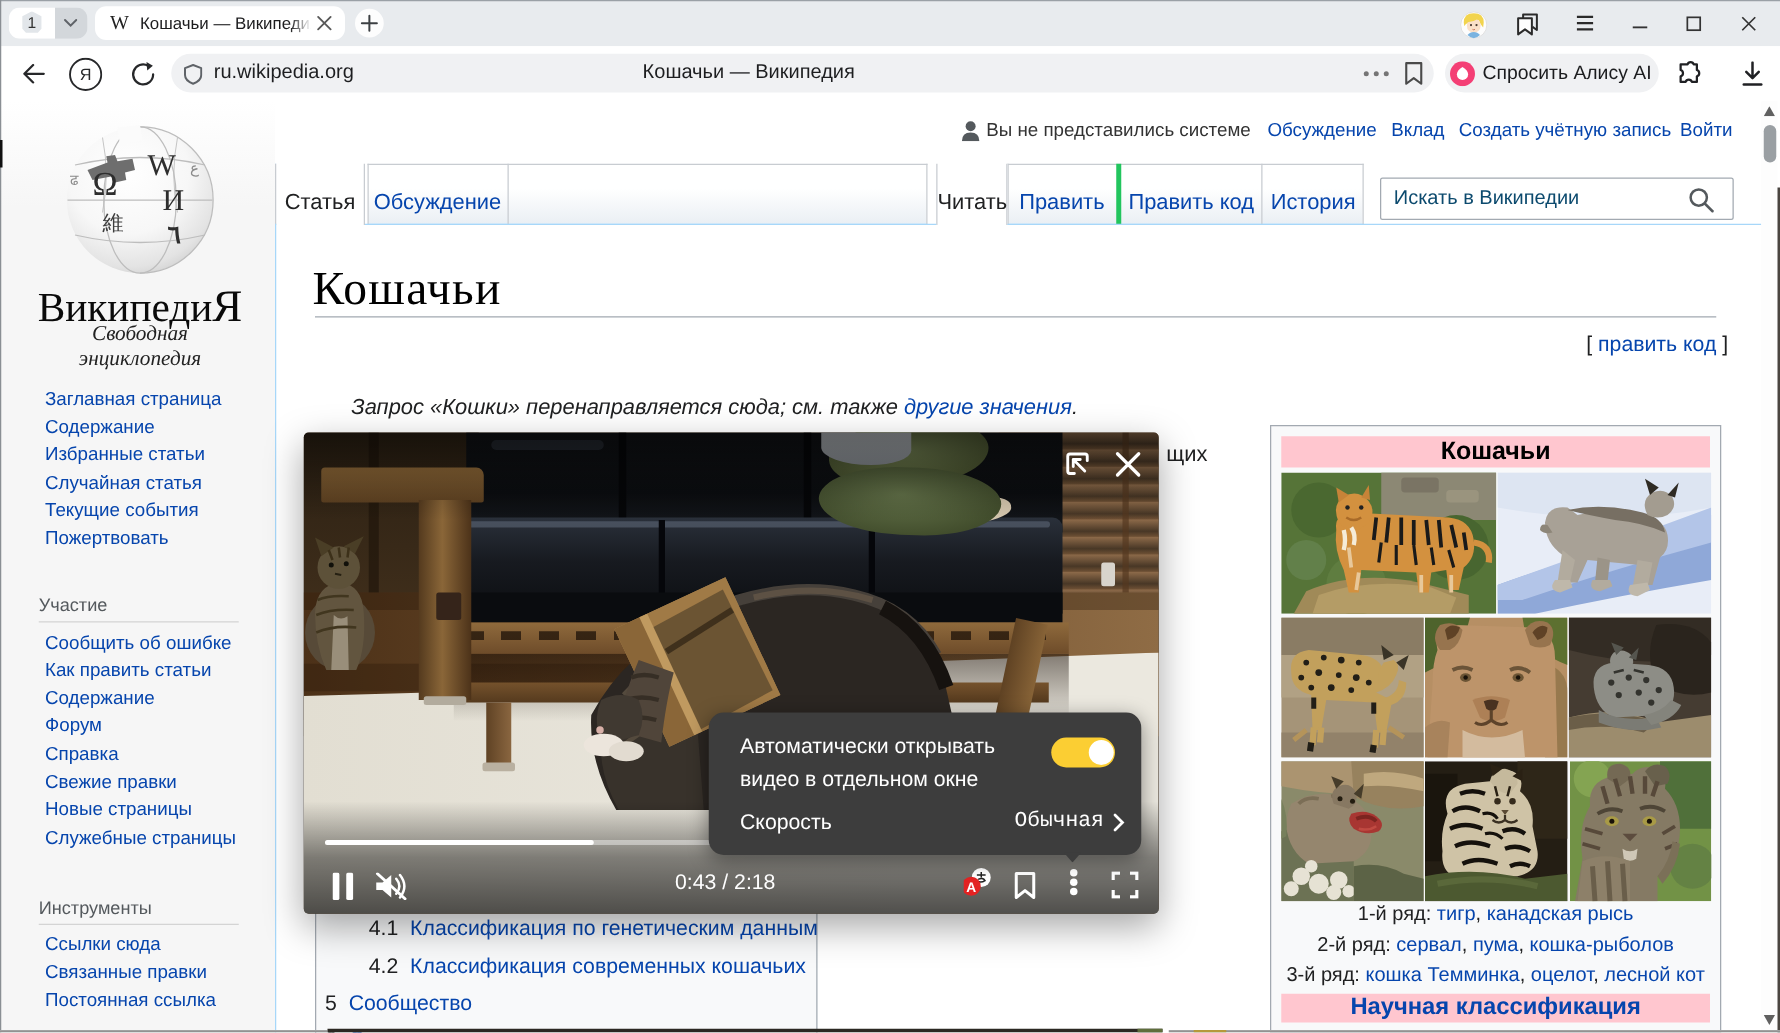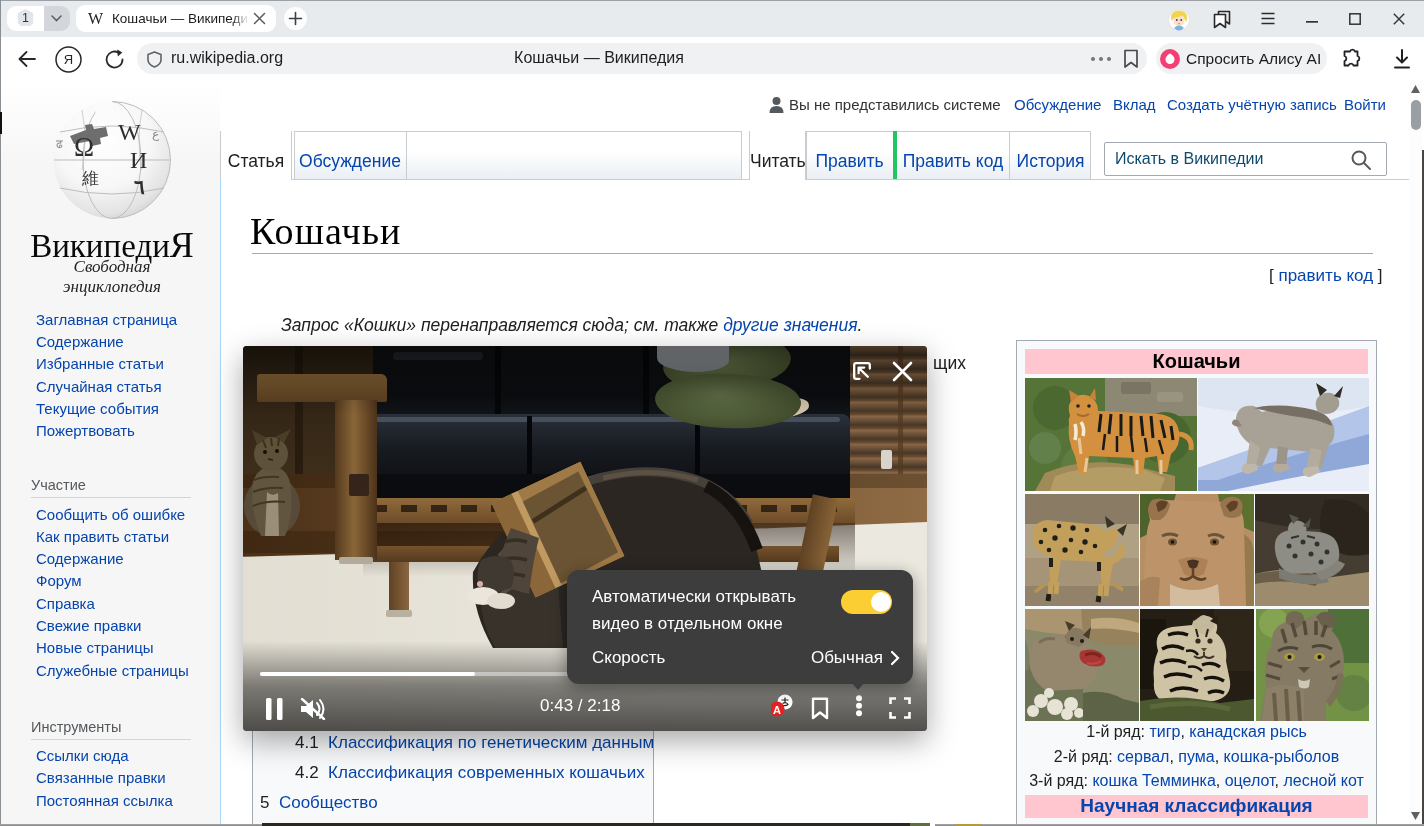--- a/index.html
+++ b/index.html
@@ -613,21 +613,21 @@
         <path d="M1.5 7 L1.5 1.5 L7 1.5 M15 1.5 L20.5 1.5 L20.5 7 M20.5 15 L20.5 20.5 L15 20.5 M7 20.5 L1.5 20.5 L1.5 15" stroke="#fff" stroke-width="2.6" fill="none"></path>
       </svg>
 
       <div class="abs" style="left:324px;top:224px;width:346px;height:114px;background:#3d3d3d;border-radius:12px;box-shadow:0 4px 16px rgba(0,0,0,.4);"></div>
       <div class="abs" style="left:608px;top:336px;width:14px;height:8px;background:#3d3d3d;clip-path:polygon(0 0,100% 0,50% 100%);"></div>
       <div class="abs" style="left:349px;top:237px;width:240px;font-size:17px;line-height:27px;color:#fff;">Автоматически открывать видео в отдельном окне</div>
       <div class="abs" style="left:598px;top:325px;"></div>
       <div class="abs" style="left:598px;top:244px;width:51px;height:24px;background:#fbce33;border-radius:12px;"></div>
       <div class="abs" style="left:628px;top:246px;width:20px;height:20px;background:#fff;border-radius:50%;"></div>
       <div class="abs" style="left:349px;top:302px;font-size:17px;color:#fff;">Скорость</div>
-      <div class="abs" style="left:550px;top:302px;width:90px;text-align:right;font-size:17px;color:#fff;">Обычная</div>
+      <div class="abs" style="left:550px;top:302px;width:90px;text-align:right;font-size:17px;color:#fff;font-family:Liberation Mono, monospace;">Обычная</div>
       <svg class="abs" style="left:647px;top:304px;" width="10" height="16">
           <path d="M2 2 L8 8 L2 14" stroke="#fff" stroke-width="2.2" fill="none" stroke-linecap="round"></path>
         </svg>
     </div>
   </div>
 
   <div id="scrollbar"></div>
   <div id="scrollthumb"></div>
   <svg class="abs" style="left:1411px;top:85px;" width="9" height="8">
       <path d="M4.5 0 L9 8 L0 8 Z" fill="#606060"></path>

